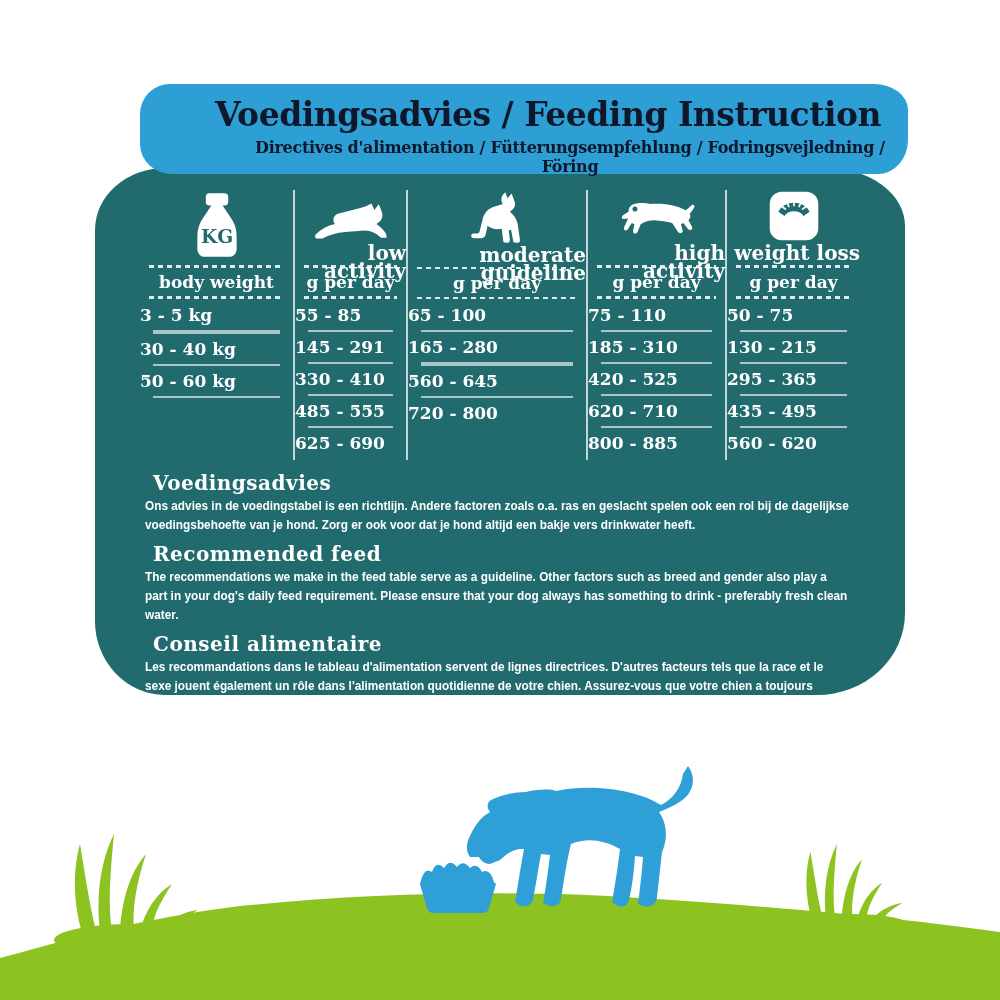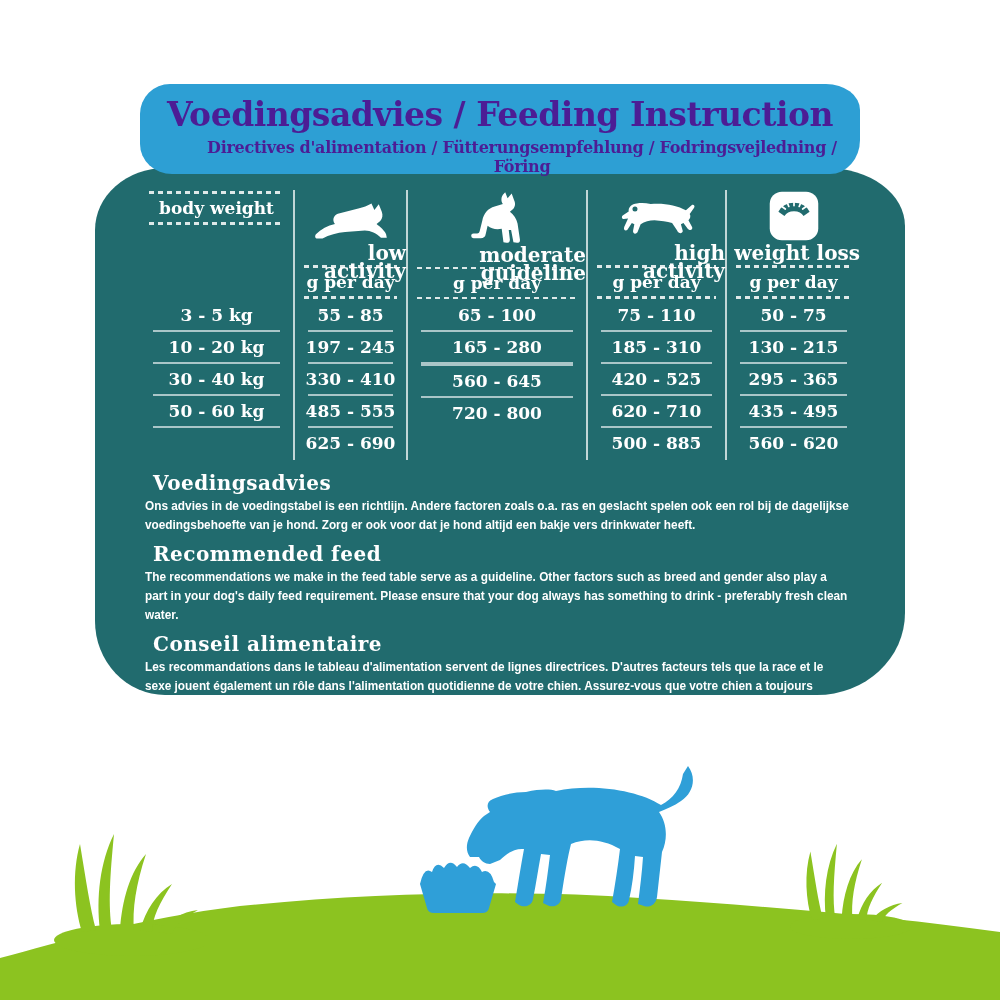--- a/index.html
+++ b/index.html
@@ -2,41 +2,41 @@
 <html><head>
 <meta charset="utf-8">
 <style>
   html,body{margin:0;padding:0;background:#ffffff;}
   .stage{position:relative;width:1000px;height:1000px;background:#ffffff;overflow:hidden;
          font-family:"DejaVu Serif",serif;-webkit-font-smoothing:antialiased;}
 
   
   .banner{position:absolute;left:140px;top:84px;width:720px;height:90px;z-index:3;
           background:#2D9FD4;border-radius:30px 34px 30px 32px / 30px 26px 34px 30px;
-          color:#4c1d95;text-align:center;}
+          color:#0f172a;text-align:center;padding-left:48px;}
   .banner .title{margin-top:11px;font-size:33px;font-weight:bold;letter-spacing:-.5px;}
   .banner .subtitle{margin-top:4px;font-size:16px;font-weight:bold;letter-spacing:-.3px;margin-left:44px;}
 
   
   .panel{position:absolute;left:95px;top:168px;width:810px;height:527px;z-index:2;
          background:#216B6E;color:#fff;
          border-radius:70px 78px 88px 70px / 62px 58px 82px 74px;}
 
   
   .ftable{position:absolute;left:45px;top:22px;width:720px;height:270px;display:flex;z-index:4;}
   .col{box-sizing:border-box;border-right:2px solid rgba(255,255,255,.72);display:flex;flex-direction:column;}
   .col.last{border-right:none;}
   .c1{width:155px;} .c2{width:113px;} .c3{width:180px;} .c4{width:139px;} .c5{width:133px;}
   .head{height:110px;display:flex;flex-direction:column;}
   .icon-box{flex:1;display:flex;align-items:flex-end;justify-content:center;padding-bottom:2px;}
   .alabel{height:20px;line-height:18px;text-align:right;font-size:20px;font-weight:bold;}
   .ulabel{height:26px;line-height:26px;text-align:center;font-size:17px;font-weight:bold;}
   .dash{height:3px;margin:1px 9px;
         background:repeating-linear-gradient(90deg,rgba(255,255,255,.85) 0 5px,transparent 5px 9px);}
-  .val{height:30px;line-height:30px;text-align:center;font-size:17px;font-weight:bold;}
+  .val{height:30px;line-height:30px;text-align:left;font-size:17px;font-weight:bold;}
   .sep{height:2px;margin:0 13px;background:rgba(255,255,255,.62);}
 
   
   .notes{position:absolute;left:50px;top:296px;width:716px;z-index:4;}
   .note-h{font-size:20px;font-weight:bold;letter-spacing:.5px;margin:7px 0 2px 8px;}
   .note-p{font-family:"Liberation Sans",sans-serif;font-size:12px;font-weight:bold;line-height:19px;
           transform:scaleX(.985);transform-origin:left;}
 
   
   .scene{position:absolute;left:0;top:760px;width:1000px;height:240px;z-index:1;}
@@ -52,27 +52,32 @@
     <div class="title">Voedingsadvies / Feeding Instruction</div>
     <div class="subtitle">Directives d'alimentation / Fütterungsempfehlung / Fodringsvejledning / Föring</div>
   </div>
 
   <div class="panel">
 
     <div class="ftable">
 
       <div class="col c1">
         <div class="head">
+          <div class="icon-box">
+            <svg class="icon-svg" width="58" height="72" viewBox="0 0 62 74">
+              <path fill="#fff" d="M23 2 h16 a4 4 0 0 1 4 4 v5 a4 4 0 0 1 -4 4 h-2 l8 12 a34 34 0 0 1 7 21 v14 a8 8 0 0 1 -8 8 H18 a8 8 0 0 1 -8 -8 V48 a34 34 0 0 1 7 -21 l8 -12 h-2 a4 4 0 0 1 -4 -4 V6 a4 4 0 0 1 4 -4 z"></path>
+              <text x="31" y="55" text-anchor="middle" font-family="DejaVu Serif, serif" font-weight="bold" font-size="20" fill="#216B6E">KG</text>
+            </svg>
+          </div>
           <div class="dash"></div>
           <div class="ulabel">body weight</div>
           <div class="dash"></div>
         </div>
         <div class="val">3 - 5 kg</div>
         <div class="sep"></div>
-        <div class="val">10 - 20 kg</div>
         <div class="sep"></div>
         <div class="val">30 - 40 kg</div>
         <div class="sep"></div>
         <div class="val">50 - 60 kg</div>
         <div class="sep"></div>
       </div>
 
       <div class="col c2">
         <div class="head">
           <div class="icon-box">
@@ -80,21 +85,21 @@
               <path fill="#fff" d="M80 4 L84 13 L90 5 L94 15 C96 20 95 25 92 28 L87 32 C92 36 98 41 100 46 L101 51 L93 51 C87 45 79 41 71 41 L44 43 C33 44 22 47 13 52 L6 52 C3 52 2 49 4 46 C11 39 20 34 30 32 C26 27 28 20 34 18 L62 11 C69 9 75 7 78 5 Z"></path>
             </svg>
           </div>
           <div class="alabel">low activity</div>
           <div class="dash"></div>
           <div class="ulabel">g per day</div>
           <div class="dash"></div>
         </div>
         <div class="val">55 - 85</div>
         <div class="sep"></div>
-        <div class="val">197 - 245</div>
+        <div class="val">145 - 291</div>
         <div class="sep"></div>
         <div class="val">330 - 410</div>
         <div class="sep"></div>
         <div class="val">485 - 555</div>
         <div class="sep"></div>
         <div class="val">625 - 690</div>
       </div>
 
       <div class="col c3">
         <div class="head">
@@ -132,21 +137,21 @@
           <div class="dash"></div>
         </div>
         <div class="val">75 - 110</div>
         <div class="sep"></div>
         <div class="val">185 - 310</div>
         <div class="sep"></div>
         <div class="val">420 - 525</div>
         <div class="sep"></div>
         <div class="val">620 - 710</div>
         <div class="sep"></div>
-        <div class="val">500 - 885</div>
+        <div class="val">800 - 885</div>
       </div>
 
       <div class="col c5 last">
         <div class="head">
           <div class="icon-box">
             <svg class="icon-svg" width="52" height="52" viewBox="0 0 60 60">
               <rect x="2" y="2" width="56" height="56" rx="14" fill="#fff"></rect>
               <path d="M12 25 A19 15 0 0 1 48 25 L41 30 A12 9 0 0 0 19 30 Z" fill="#216B6E"></path>
               <g stroke="#fff" stroke-width="2" stroke-linecap="round">
                 <line x1="30" y1="12" x2="30" y2="18"></line>

